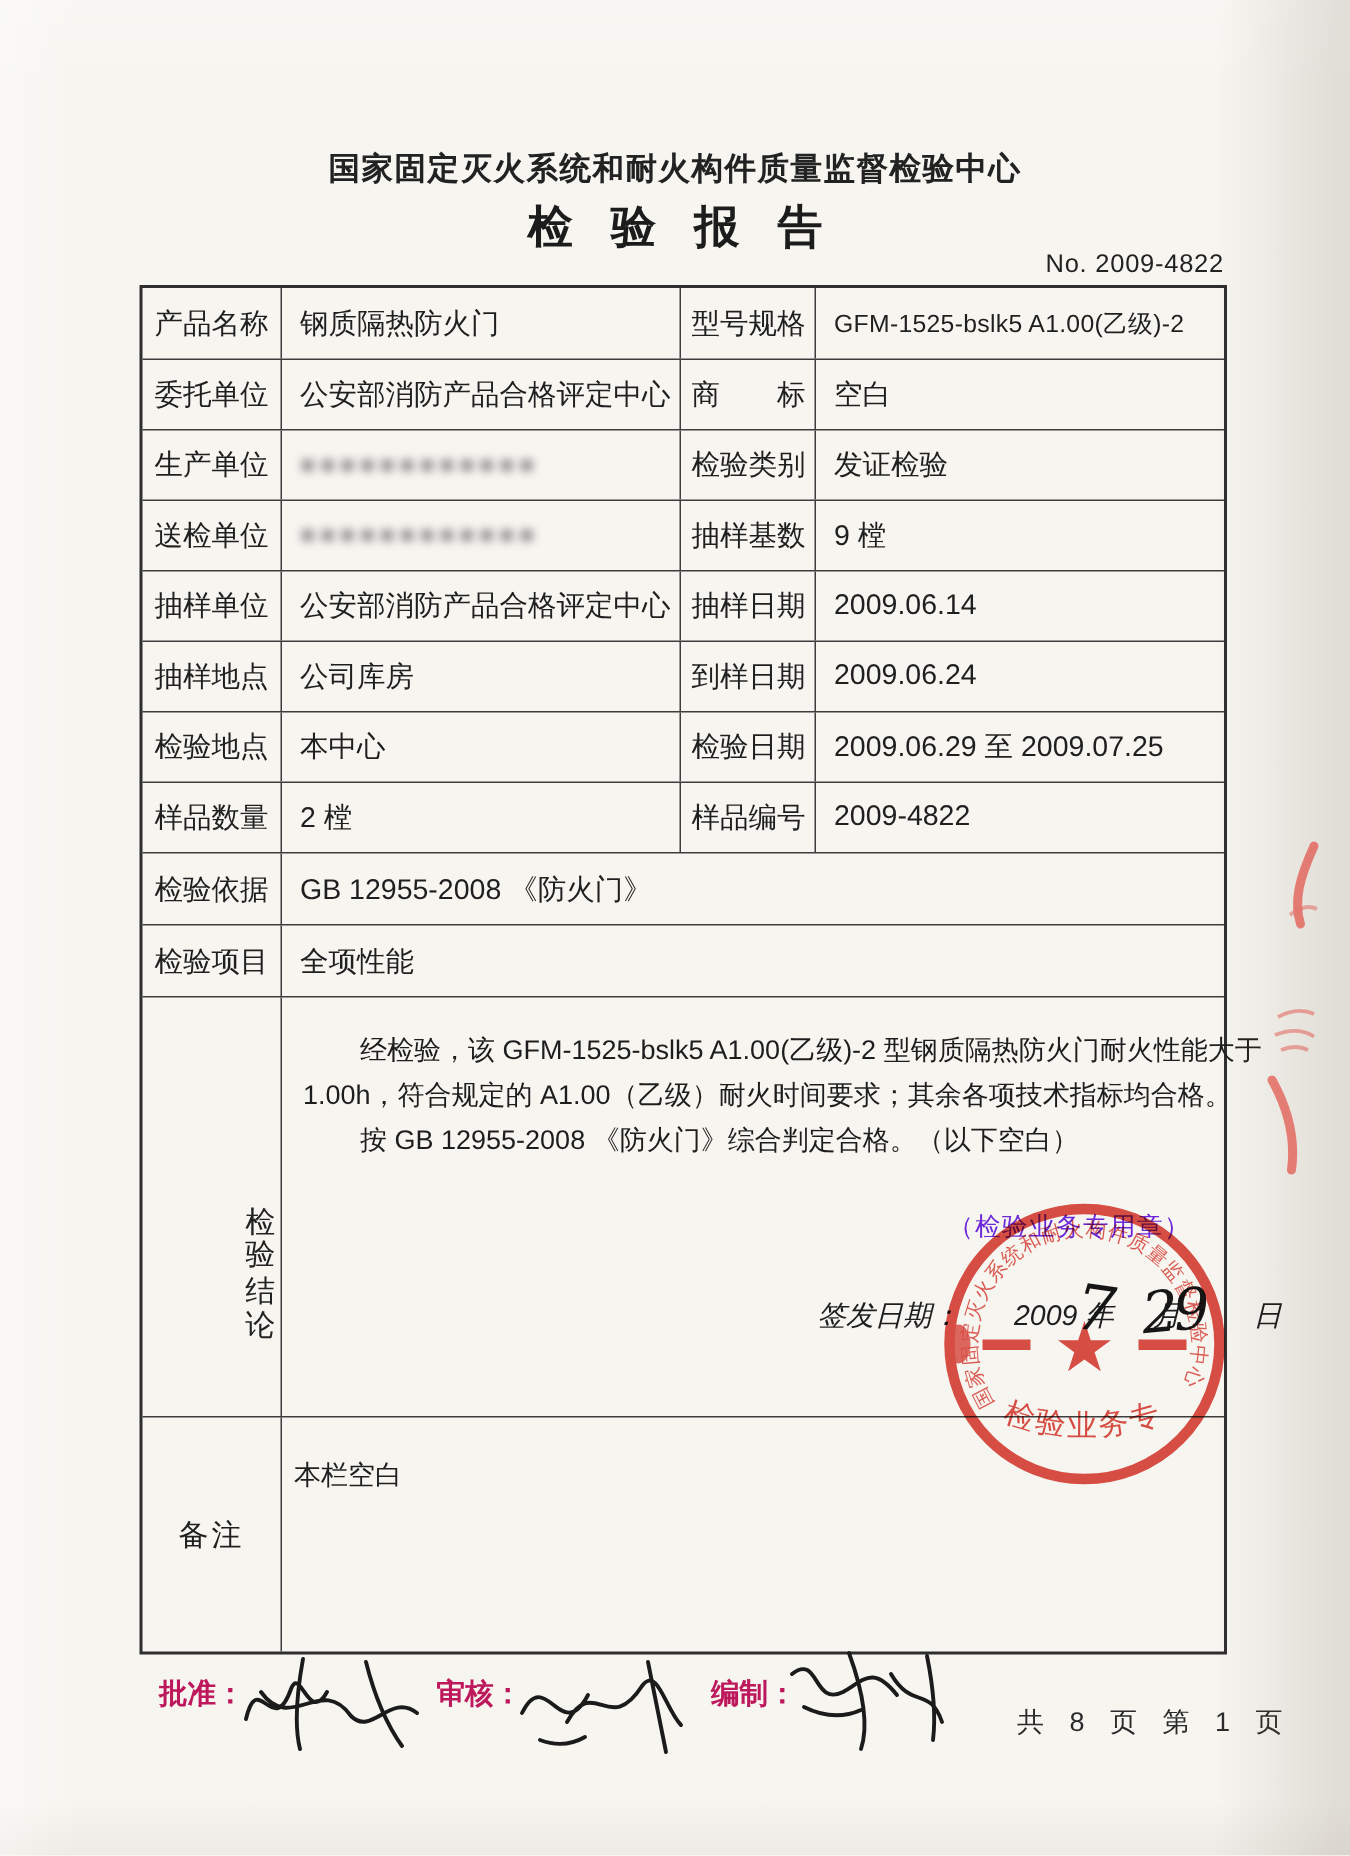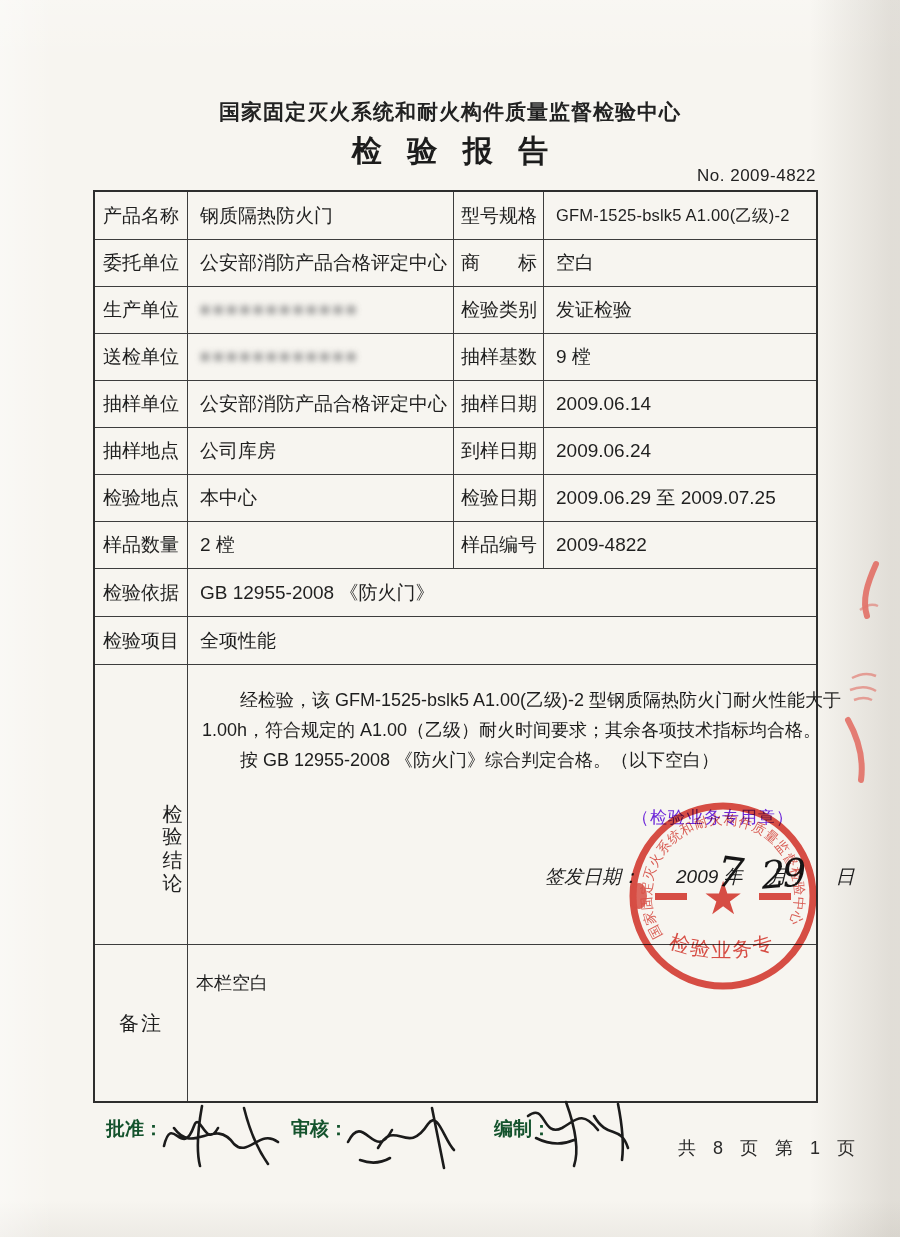--- a/index.html
+++ b/index.html
@@ -70,24 +70,24 @@
   .sign-line .seg{display:inline-block;font-style:italic;}
   .seg-year{margin-left:36px;}
   .seg-month{margin-left:26px;}
   .seg-day{margin-left:48px;}
   .hand{position:absolute;font-size:38px;color:#161616;font-weight:400;z-index:3;font-family:"DejaVu Serif","Liberation Serif",serif;}
   .hand-month{left:172px;top:-16px;transform:rotate(8deg) skewX(-8deg);font-size:42px;}
   .hand-day{left:216px;top:-12px;transform:rotate(-5deg) skewX(-12deg);letter-spacing:-3px;}
   .stamp-svg{position:absolute;left:625px;top:798px;z-index:4;mix-blend-mode:multiply;opacity:.88;}
   .edge-seal{position:absolute;left:836px;top:552px;z-index:1;opacity:.8;}
   
-  .f-label{position:absolute;font-size:19px;font-weight:bold;color:#14532d;z-index:2;}
+  .f-label{position:absolute;font-size:19px;font-weight:bold;color:#be185d;z-index:2;}
   .f-approve{left:106px;top:1116px;}
   .f-review{left:291px;top:1116px;}
-  .f-compile{left:474px;top:1116px;margin-left:20px;}
+  .f-compile{left:474px;top:1116px;}
   .page-info{position:absolute;left:678px;top:1136px;font-size:18px;letter-spacing:6px;color:#2a2a2a;}
   .sig{position:absolute;z-index:3;}
   .sig path{fill:none;stroke:#1b1b1b;stroke-width:2.6;stroke-linecap:round;}
   .sig1{left:152px;top:1098px;}
   .sig2{left:340px;top:1100px;}
   .sig3{left:518px;top:1094px;}
 </style>
 </head>
 <body>
 

